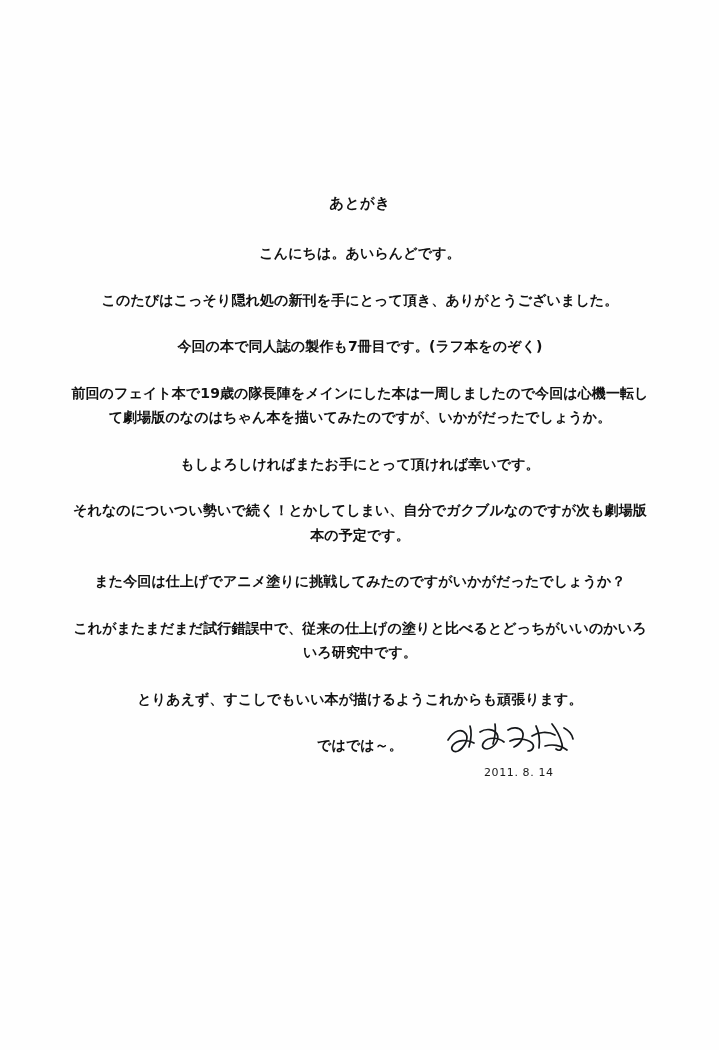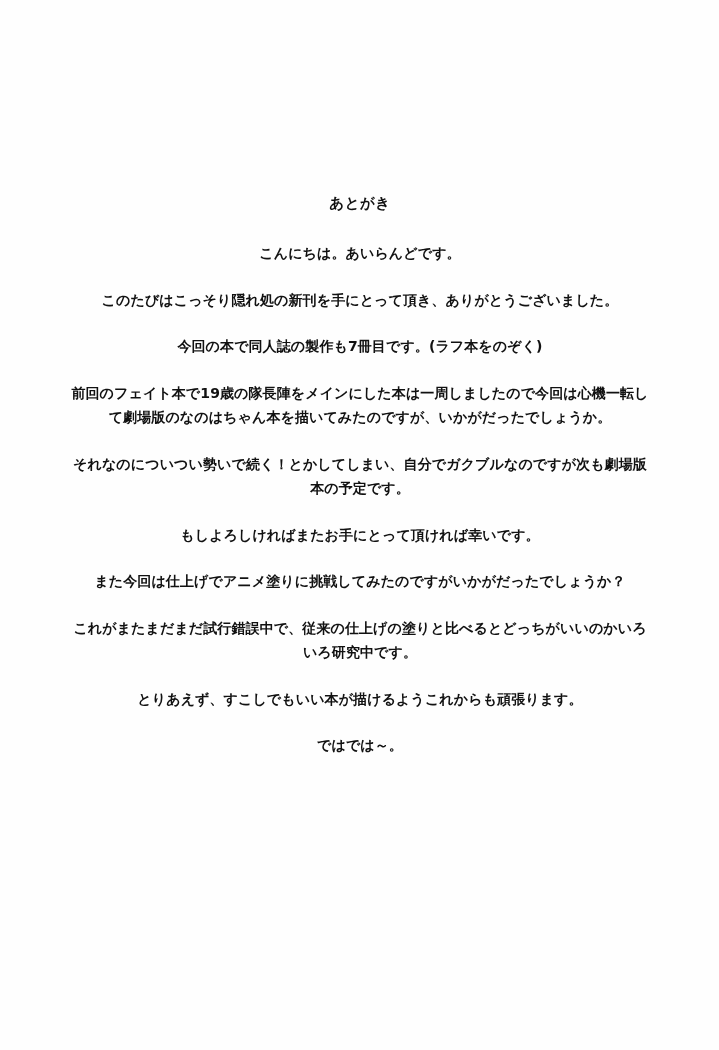--- a/index.html
+++ b/index.html
@@ -82,23 +82,41 @@
 <div class="page">
 
   <div class="afterword">
 
     <div class="title">あとがき</div>
 
     <p class="para">こんにちは。あいらんどです。</p>
     <p class="para">このたびはこっそり隠れ処の新刊を手にとって頂き、ありがとうございました。</p>
     <p class="para">今回の本で同人誌の製作も7冊目です。(ラフ本をのぞく)</p>
     <p class="para para-indent">前回のフェイト本で19歳の隊長陣をメインにした本は一周しましたので今回は心機一転して劇場版のなのはちゃん本を描いてみたのですが、いかがだったでしょうか。</p>
+    <p class="para">もしよろしければまたお手にとって頂ければ幸いです。</p>
     <p class="para para-indent">それなのについつい勢いで続く！とかしてしまい、自分でガクブルなのですが次も劇場版本の予定です。</p>
-    <p class="para">もしよろしければまたお手にとって頂ければ幸いです。</p>
     <p class="para para-indent">また今回は仕上げでアニメ塗りに挑戦してみたのですがいかがだったでしょうか？</p>
     <p class="para para-indent">これがまたまだまだ試行錯誤中で、従来の仕上げの塗りと比べるとどっちがいいのかいろいろ研究中です。</p>
     <p class="para">とりあえず、すこしでもいい本が描けるようこれからも頑張ります。</p>
     <p class="para">ではでは～。</p>
 
   </div>
 
+  <div class="signature-block">
+    <svg class="sig-svg" width="140" height="60" viewBox="0 0 140 60">
+      <g fill="none" stroke="#15171a" stroke-width="1.7" stroke-linecap="round" stroke-linejoin="round">
+        <path d="M8,22 C14,12 22,10 26,16 C29,21 24,30 18,33 C13,35 10,31 13,27 C17,22 27,21 34,25"></path>
+        <path d="M30,8 C32,14 31,22 29,29"></path>
+        <path d="M40,14 C46,10 54,11 57,16 C60,22 54,30 47,31 C43,31 41,28 44,24 C48,19 58,19 64,24"></path>
+        <path d="M55,6 C56,12 55,19 53,26"></path>
+        <path d="M68,12 C72,9 79,9 82,13 C85,18 81,26 74,29"></path>
+        <path d="M70,23 C76,20 86,20 92,25 C95,28 93,33 88,33"></path>
+        <path d="M96,8 C99,14 100,22 99,30"></path>
+        <path d="M92,18 C98,14 108,13 115,17"></path>
+        <path d="M112,6 C116,11 120,18 122,26 C123,31 120,34 116,31"></path>
+        <path d="M105,28 C112,26 121,27 127,32"></path>
+        <path d="M124,10 C128,12 132,16 133,21"></path>
+      </g>
+    </svg>
+    <div class="sig-date">2011. 8. 14</div>
+  </div>
 
 </div>
 
 </body></html>

